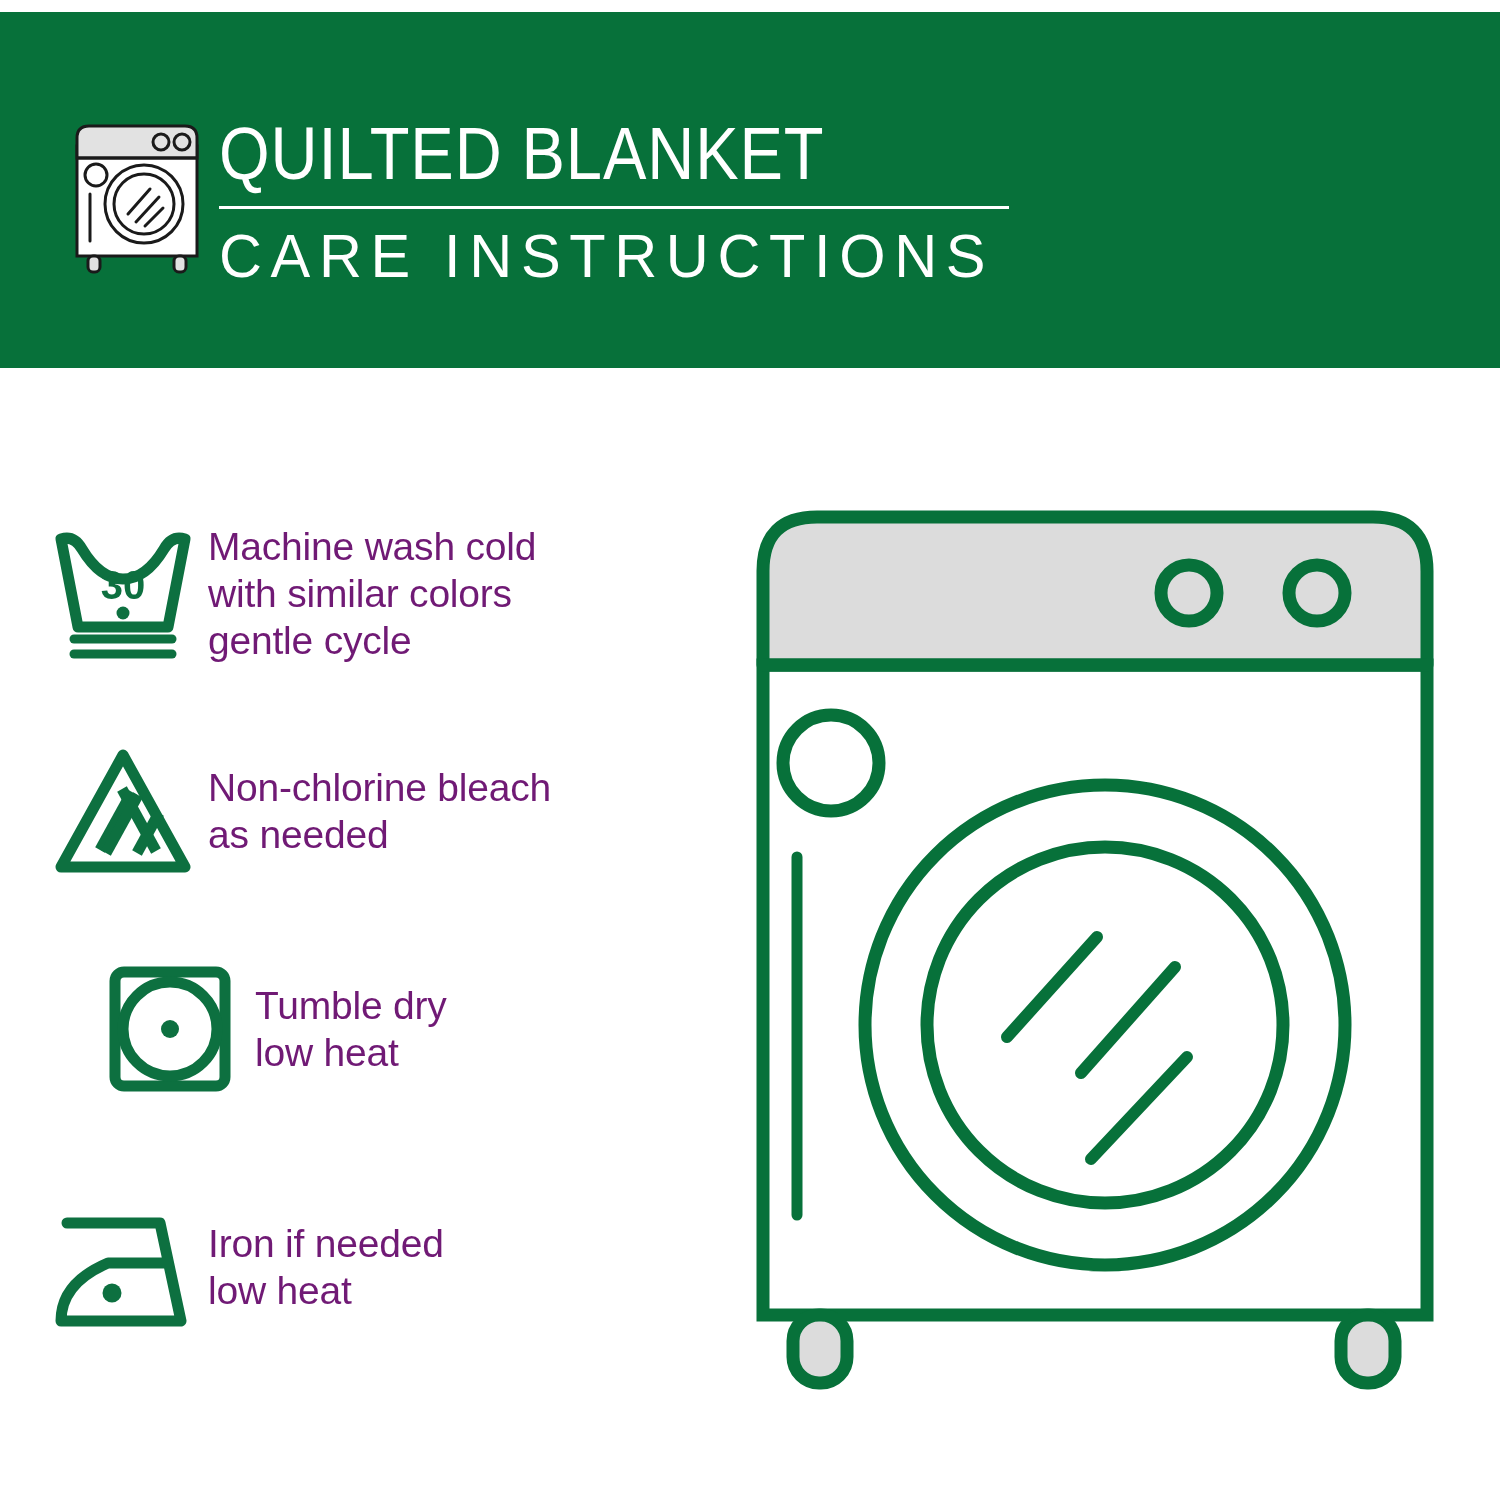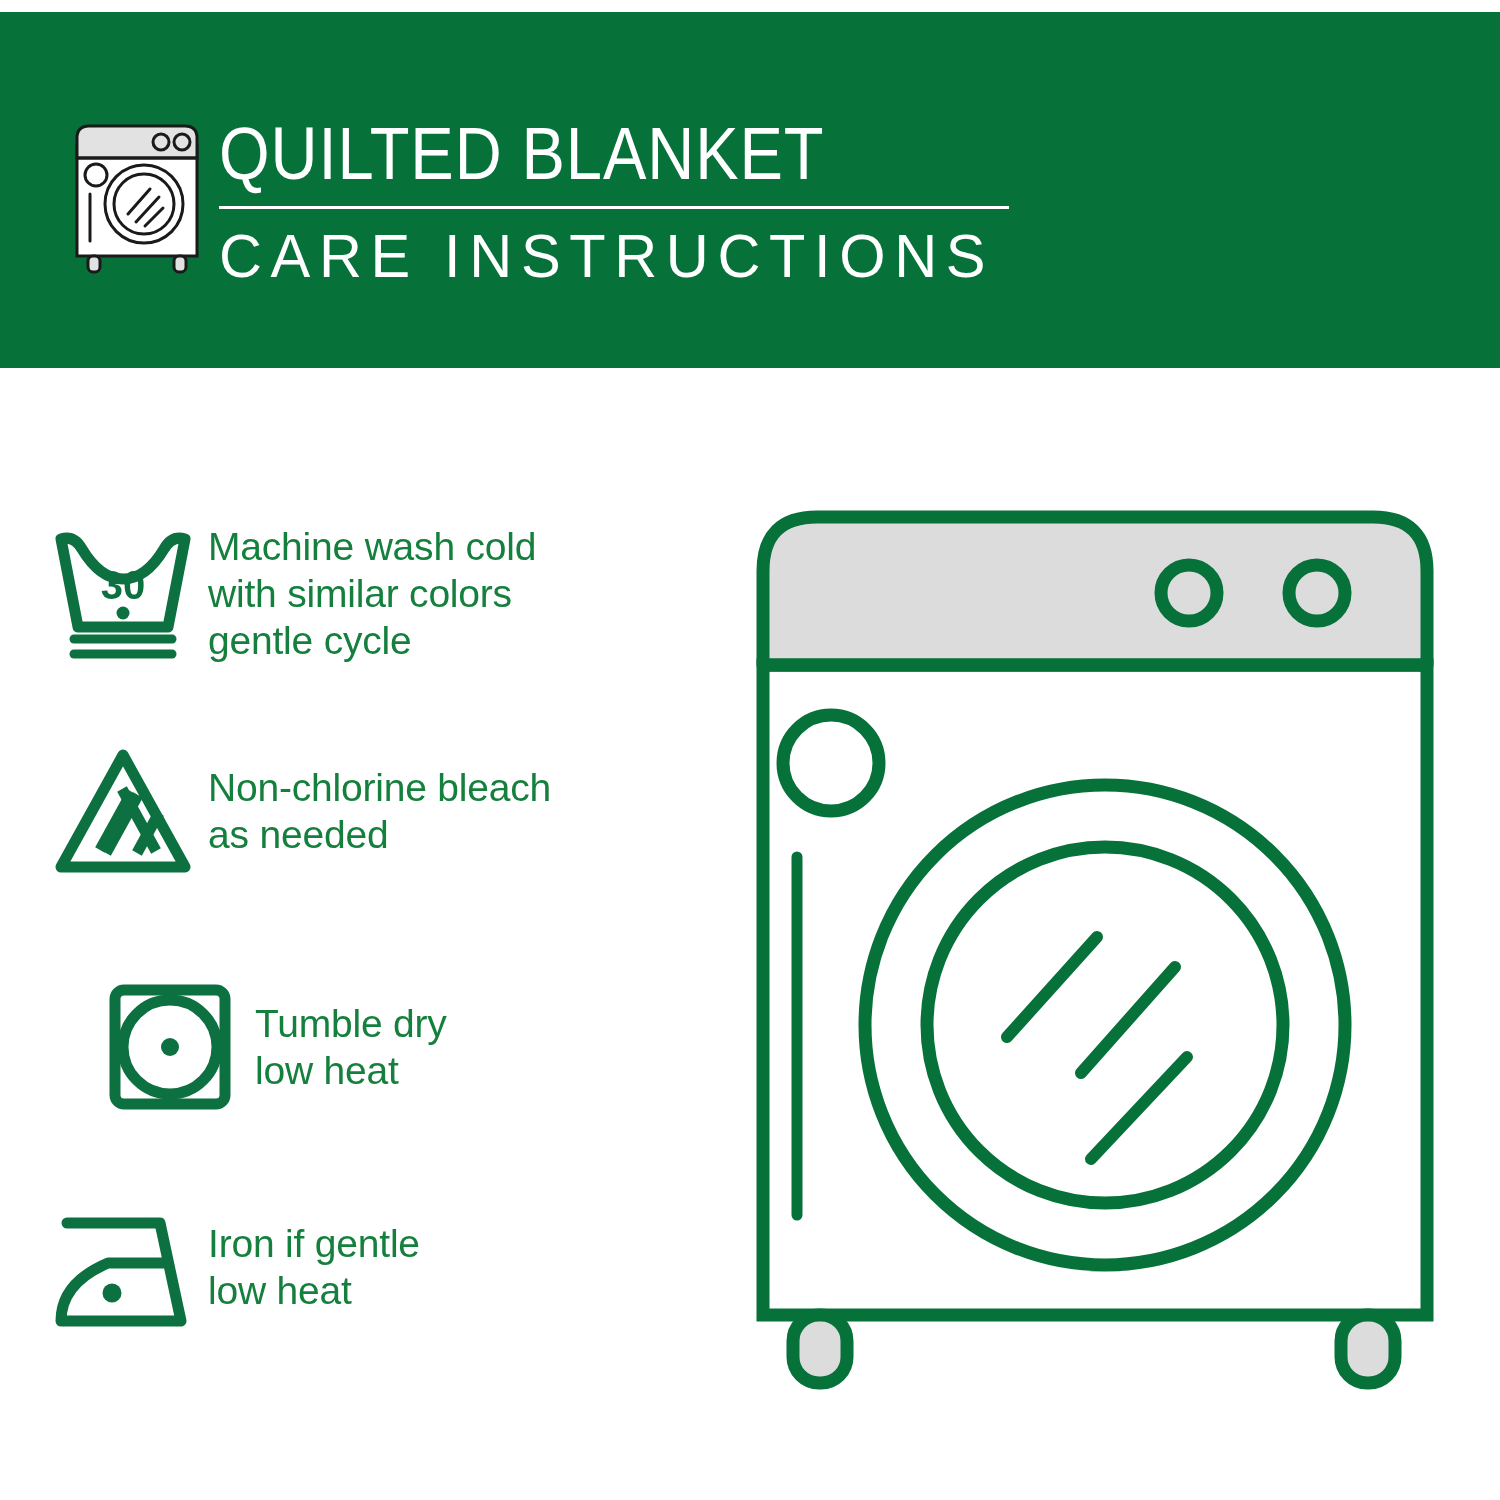--- a/index.html
+++ b/index.html
@@ -88,31 +88,31 @@
     margin-left: 38px;
   }
   .care-symbol {
     width: 170px;
     flex: 0 0 170px;
     display: flex;
     justify-content: center;
     align-items: center;
   }
   .care-label {
-    color: #15803d;
+    color: #701a75;
     font-family: "Liberation Sans", sans-serif;
     font-size: 39px;
     line-height: 47px;
     letter-spacing: -0.2px;
     white-space: pre-line;
   }
 
   #row-wash   { top: 152px; height: 170px; }
   #row-bleach { top: 370px; height: 170px; }
-  #row-dry    { top: 606px; height: 170px; padding-left: 47px; }
+  #row-dry    { top: 588px; height: 170px; padding-left: 47px; }
   #row-iron   { top: 826px; height: 170px; }
 
   
   #machine-illustration {
     position: absolute;
     left: 745px;
     top: 505px;
     width: 700px;
     height: 900px;
   }
@@ -212,21 +212,21 @@
 
     <div class="care-row" id="row-iron">
       <div class="care-symbol">
         <svg viewBox="0 0 150 140" width="150" height="140">
 
           <path d="M19 26 L112 26 L133 124 L13 124
                    Q13 86 60 66 L119 66" fill="none" stroke="#0d7040" stroke-width="11" stroke-linejoin="round" stroke-linecap="round"></path>
           <circle cx="64" cy="96" r="9.5" fill="#0d7040"></circle>
         </svg>
       </div>
-      <div class="care-label">Iron if gentle
+      <div class="care-label">Iron if needed
 low heat</div>
     </div>
 
   </div>
 
   <div id="machine-illustration">
     <svg viewBox="0 0 700 900" width="700" height="900">
 
       <rect x="18" y="160" width="664" height="650" fill="#ffffff" stroke="#07713a" stroke-width="13"></rect>
 

